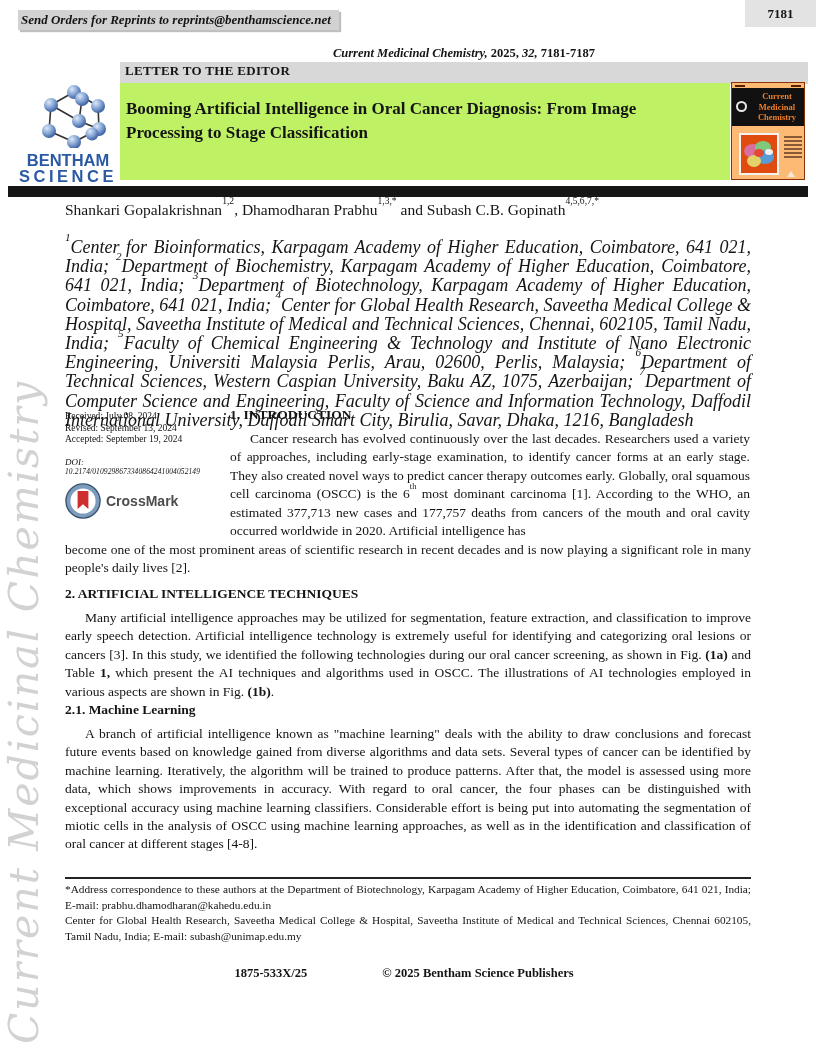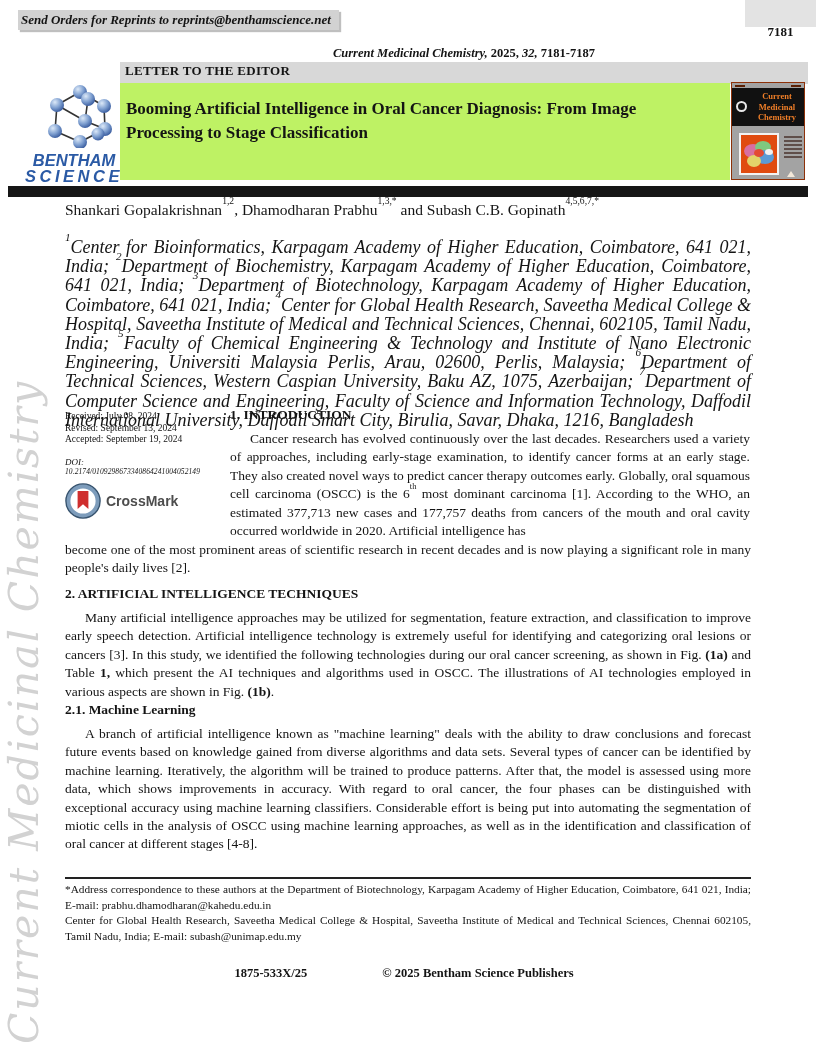--- a/index.html
+++ b/index.html
@@ -13,45 +13,45 @@
 
   
   .reprint {
     position:absolute; left:18px; top:10px; background:#d2d2d2;
     font:bold italic 13px "Liberation Serif", serif; padding:2px 8px 2px 3px;
     box-shadow:2px 2px 1px rgba(0,0,0,0.25); white-space:nowrap;
   }
   .pagenum {
     position:absolute; left:745px; top:0; width:71px; height:27px;
     background:#e3e3e3; font:bold 13px "Liberation Serif", serif;
-    text-align:center; padding-top:24px;
+    text-align:center; padding-top:6px;
   }
   .citation {
     position:absolute; left:120px; top:46px; width:688px; text-align:center;
     font-size:12.5px; font-weight:bold; white-space:nowrap;
   }
   .cit-it { font-style:italic; }
   .letterbar {
     position:absolute; left:120px; top:62px; width:688px; height:22px;
     background:#d8d8d8; font:bold 13px "Liberation Serif", serif;
     padding:1px 0 0 5px; letter-spacing:0.3px;
   }
 
   
-  .logo { position:absolute; left:24px; top:84px; width:100px; height:100px; text-align:center;font-style:italic; }
+  .logo { position:absolute; left:18px; top:84px; width:100px; height:100px; text-align:center; }
   .logo-word { font-family:"Liberation Sans", sans-serif; font-weight:bold; color:#2b5aa5; font-size:16.5px; line-height:16px; }
   .logo-word.sp { letter-spacing:3.5px; }
   .titleblock {
     position:absolute; left:120px; top:83px; width:610px; height:97px;
     background:#bef264; padding:14px 28px 0 6px;
   }
   .title { font-weight:bold; font-size:17px; line-height:24px; }
   .cover {
     position:absolute; left:731px; top:82px; width:74px; height:98px;
-    background:#a3a3a3; border:1px solid #8d3109; overflow:hidden;
+    background:#fdba74; border:1px solid #8d3109; overflow:hidden;
   }
   .cover-corner { position:absolute; top:2px; width:10px; height:2px; background:#5a2004; }
   .cover-band { position:absolute; left:0; top:5px; width:74px; height:38px; background:#111111; }
   .cover-emblem { position:absolute; left:4px; top:13px; width:11px; height:11px; border:2px solid #e9e9e9; border-radius:50%; }
   .cover-title { position:absolute; right:3px; top:3px; width:52px; text-align:center;
     color:#f07f28; font-weight:bold; font-size:8.5px; line-height:10.5px; }
   .cover-art { position:absolute; left:7px; top:50px; width:40px; height:42px;
     border:2px solid #f3f3f3; background:#e04b10; }
   .cover-side { position:absolute; left:52px; top:53px; width:18px; }
   .cover-side i { display:block; height:2px; margin-bottom:2px; background:rgba(40,10,0,0.55); }

